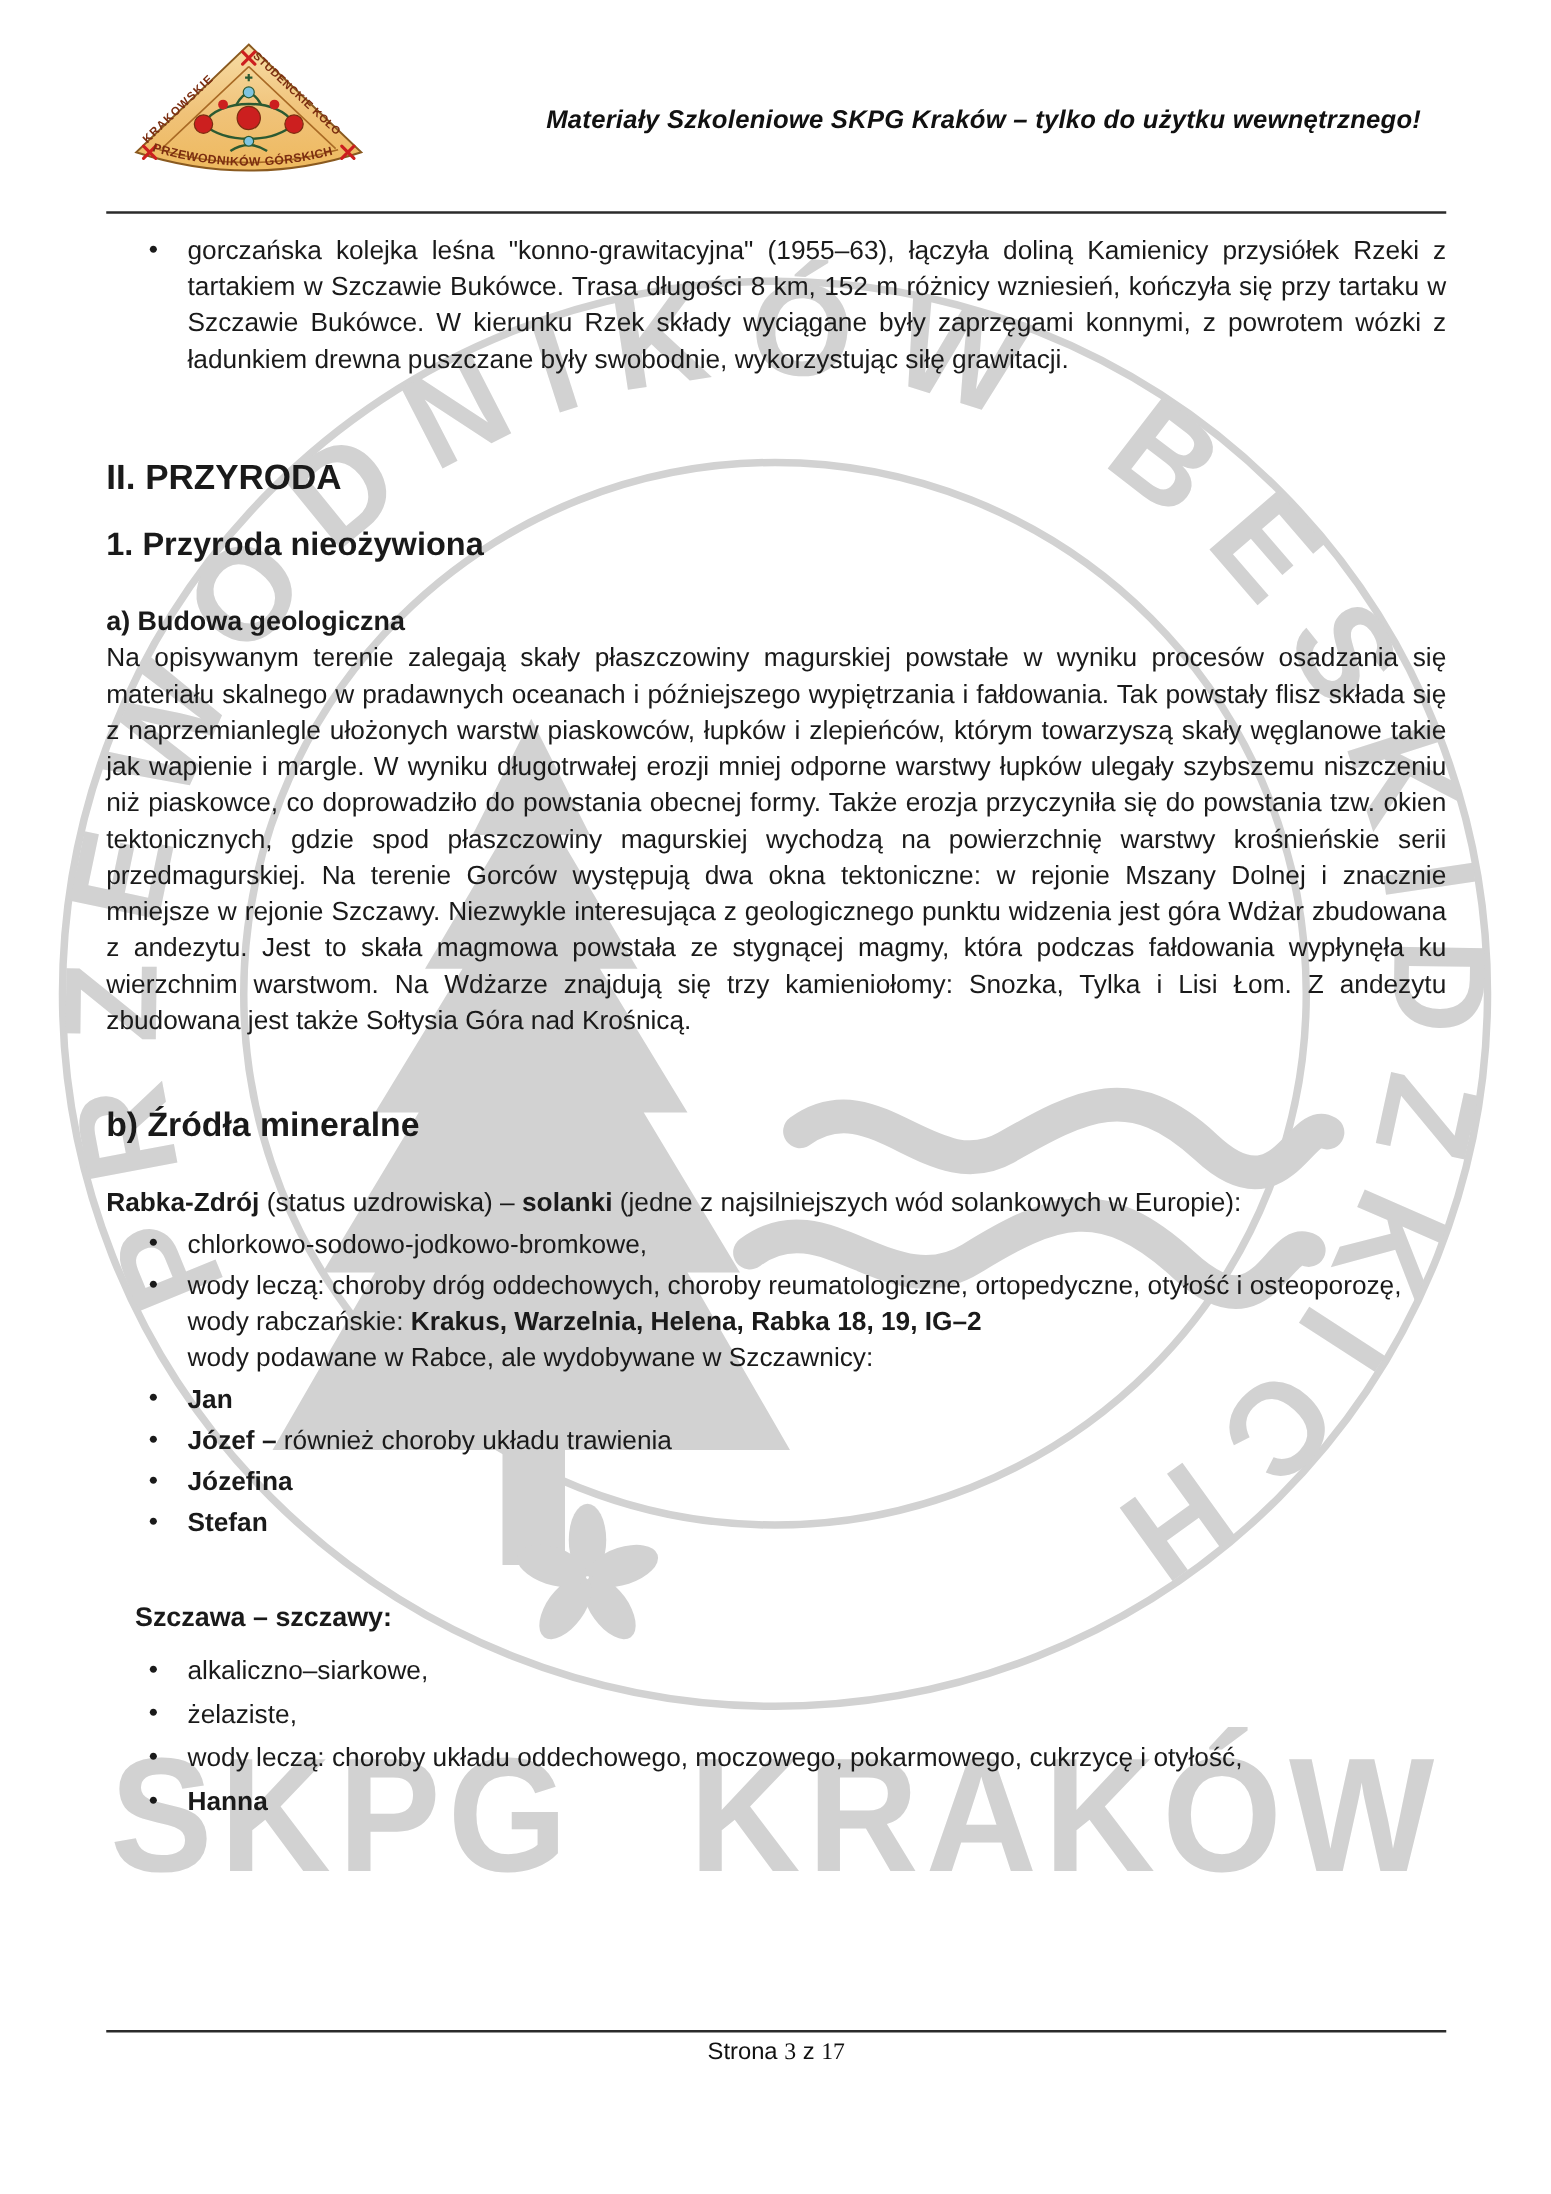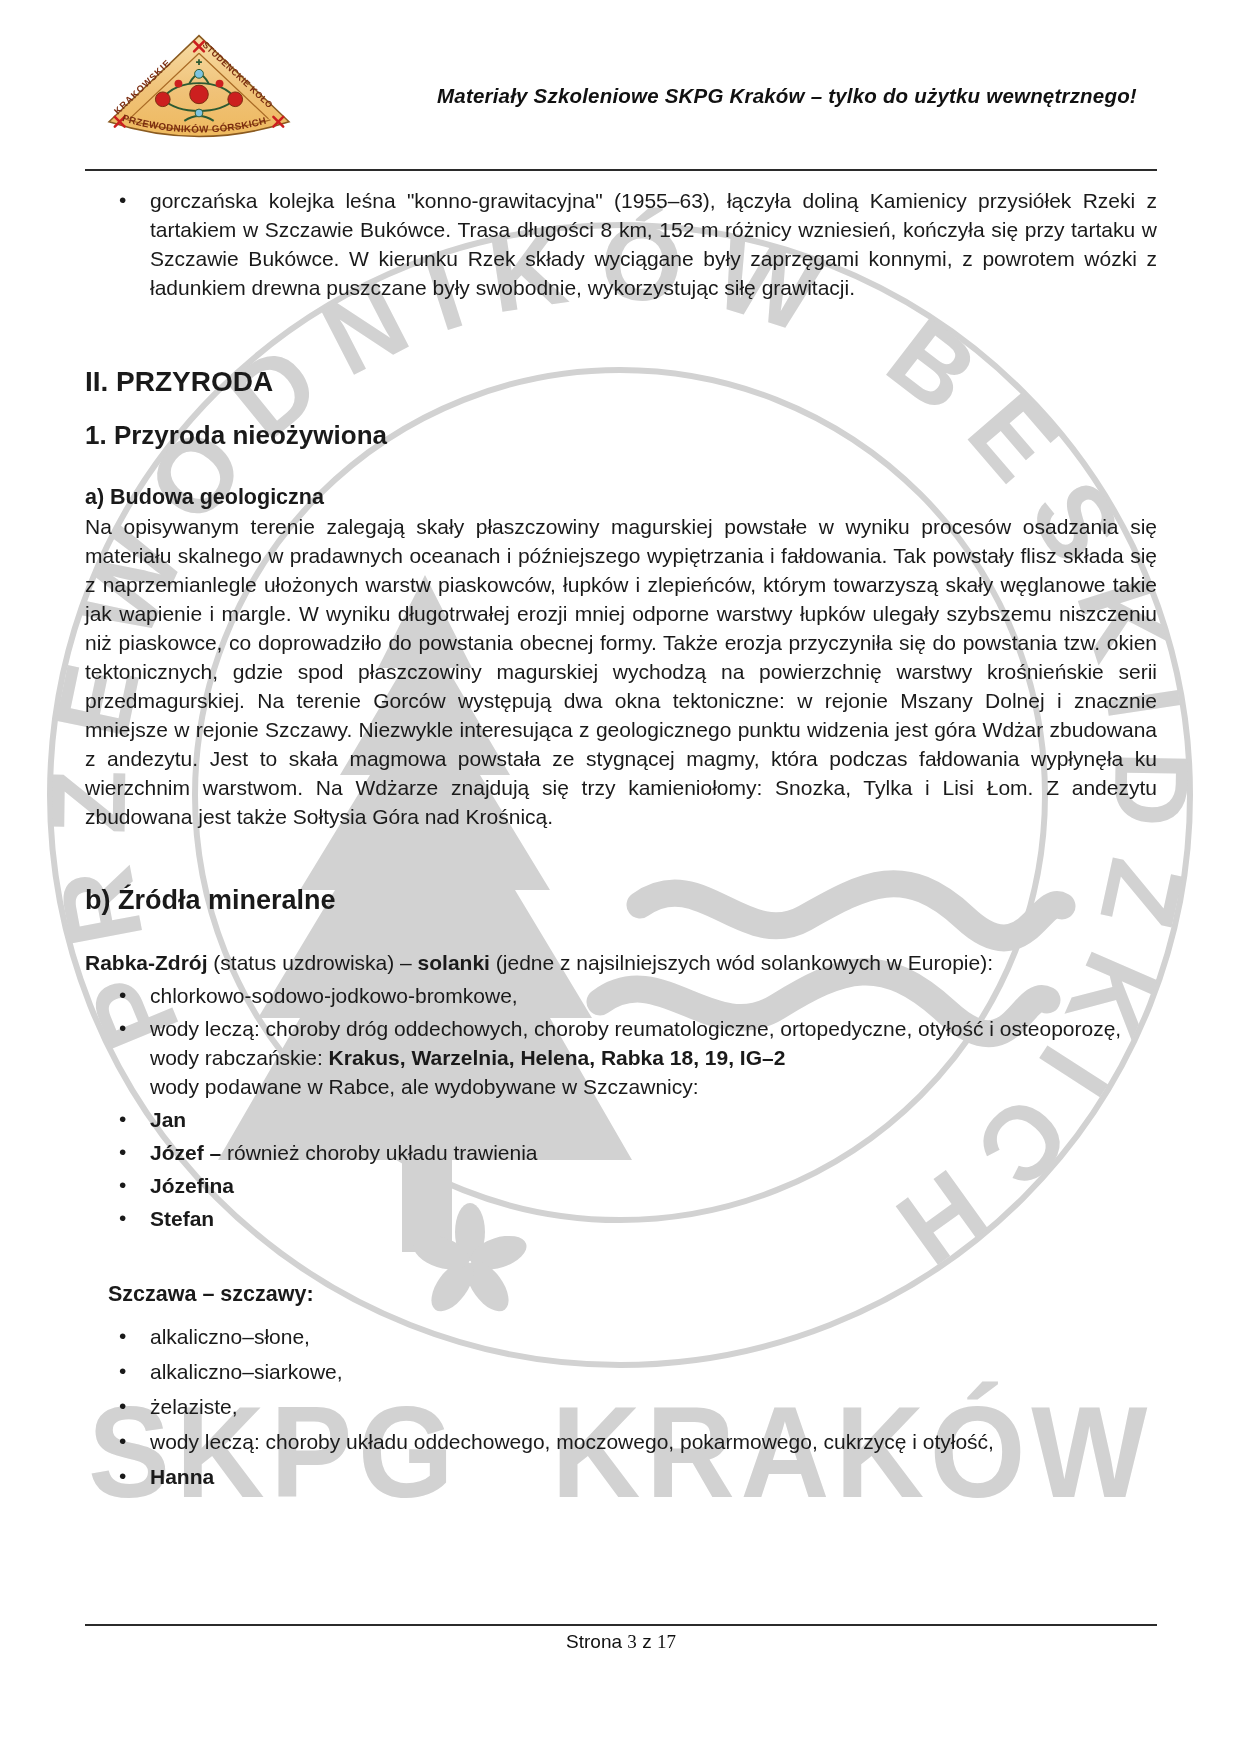--- a/index.html
+++ b/index.html
@@ -209,23 +209,20 @@
       </li>
       <li>
         <b>Stefan</b>
       </li>
     </ul>
 
     <h4 class="h-szczawa">Szczawa – szczawy:</h4>
 
     <ul class="doc-list szczawa-list">
       <li>
-        <span>alkaliczno–słone,</span>
-      </li>
-      <li>
         <span>alkaliczno–siarkowe,</span>
       </li>
       <li>
         <span>żelaziste,</span>
       </li>
       <li>
         <span class="block-just">wody leczą: choroby układu oddechowego, moczowego, pokarmowego, cukrzycę i otyłość,</span>
       </li>
       <li>
         <b>Hanna</b>

